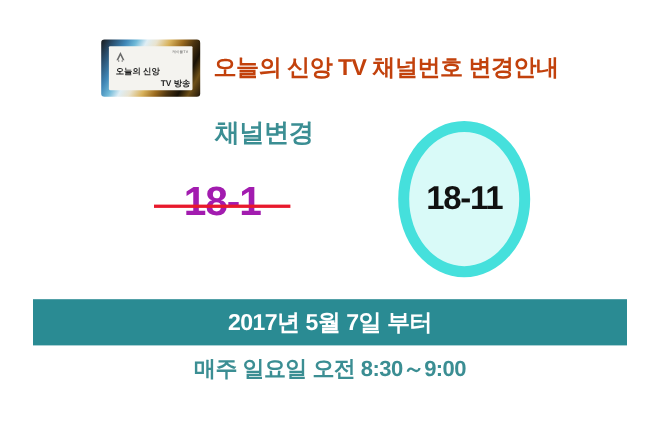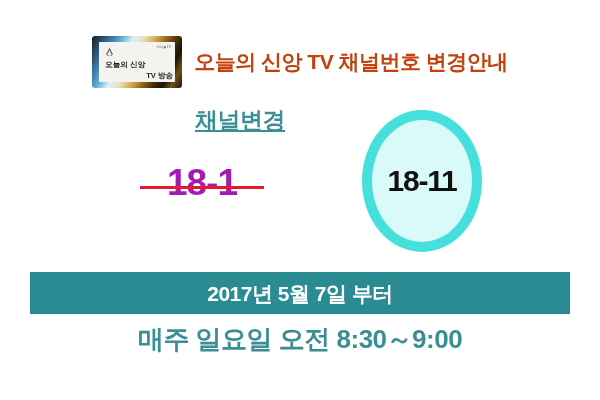--- a/index.html
+++ b/index.html
@@ -123,21 +123,20 @@
     position: absolute;
     left: 0;
     top: 108px;
     width: 480px;
     text-align: center;
     font-size: 23px;
     font-weight: bold;
     color: #3b8e93;
     letter-spacing: -0.5px;
     line-height: 1.1;
-    text-decoration: underline;
   }
 
   
   .old-channel-wrap {
     position: absolute;
     left: 132px;
     top: 160px;
     width: 140px;
     height: 50px;
   }
@@ -207,21 +206,21 @@
     white-space: nowrap;
   }
 
   
   .schedule-line {
     position: absolute;
     left: 0;
     top: 324px;
     width: 600px;
     text-align: center;
-    font-size: 26px;
+    font-size: 20px;
     font-weight: bold;
     color: #3b8e93;
     letter-spacing: -0.5px;
     line-height: 1.2;
   }
 </style>
 </head>
 <body>
 
 <div id="poster">

